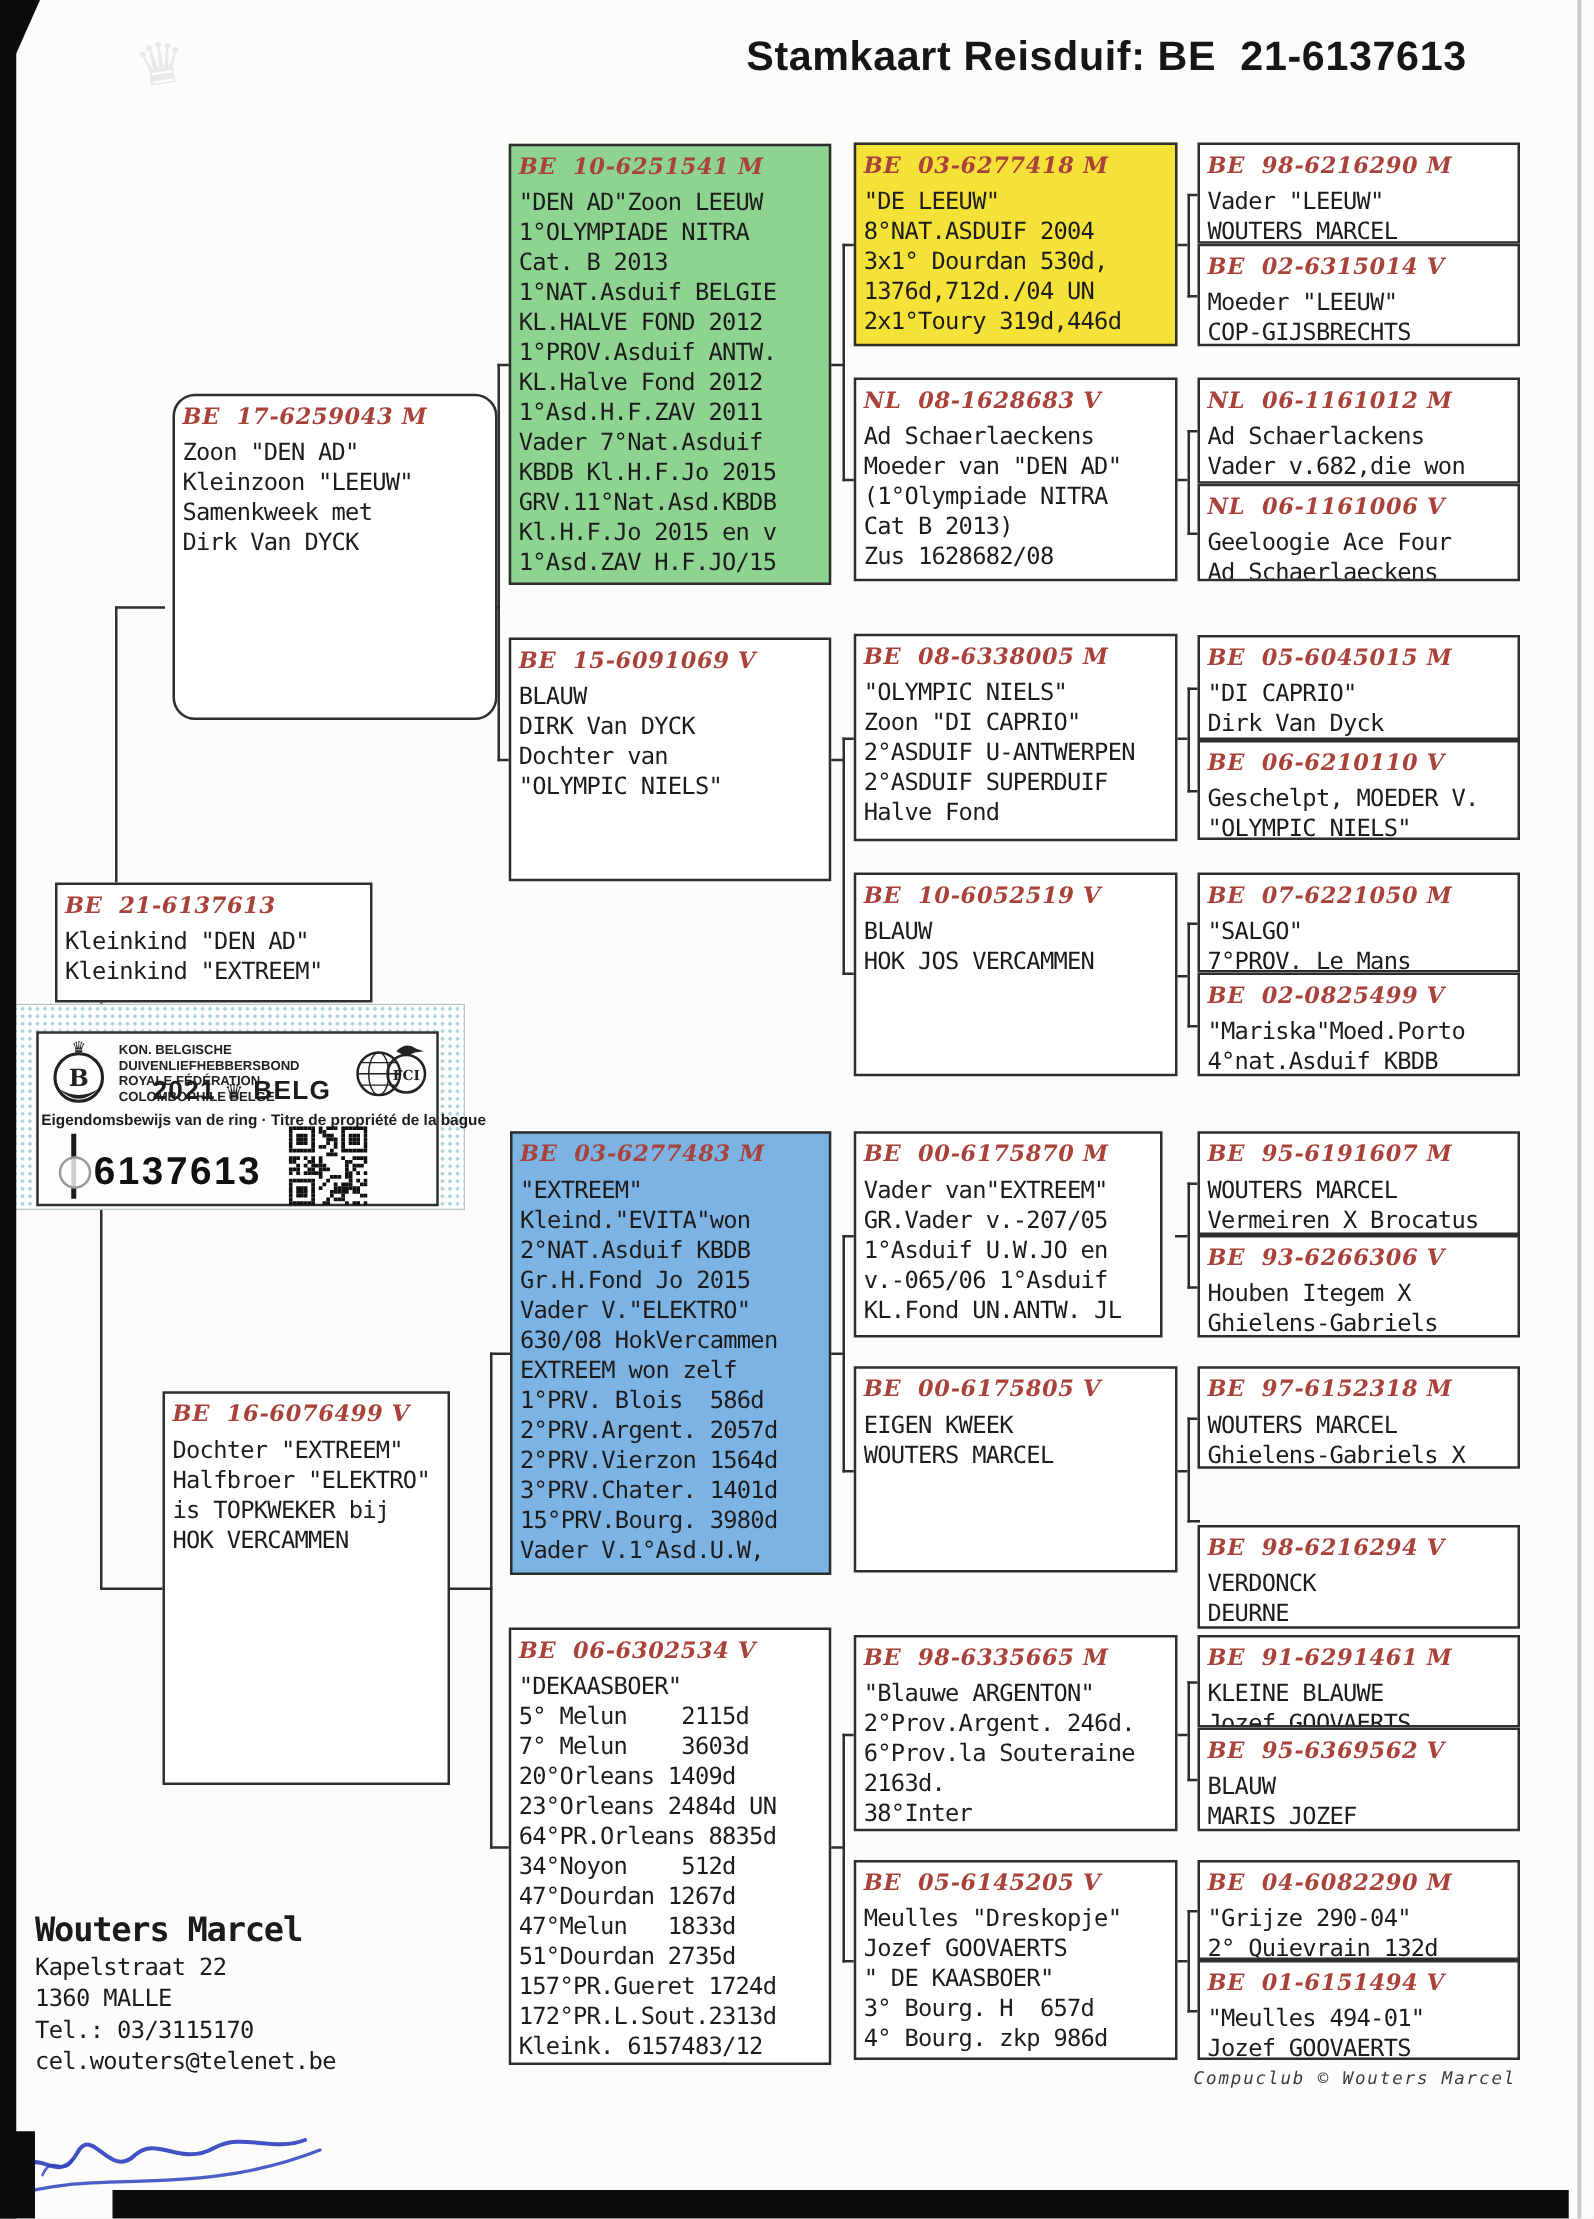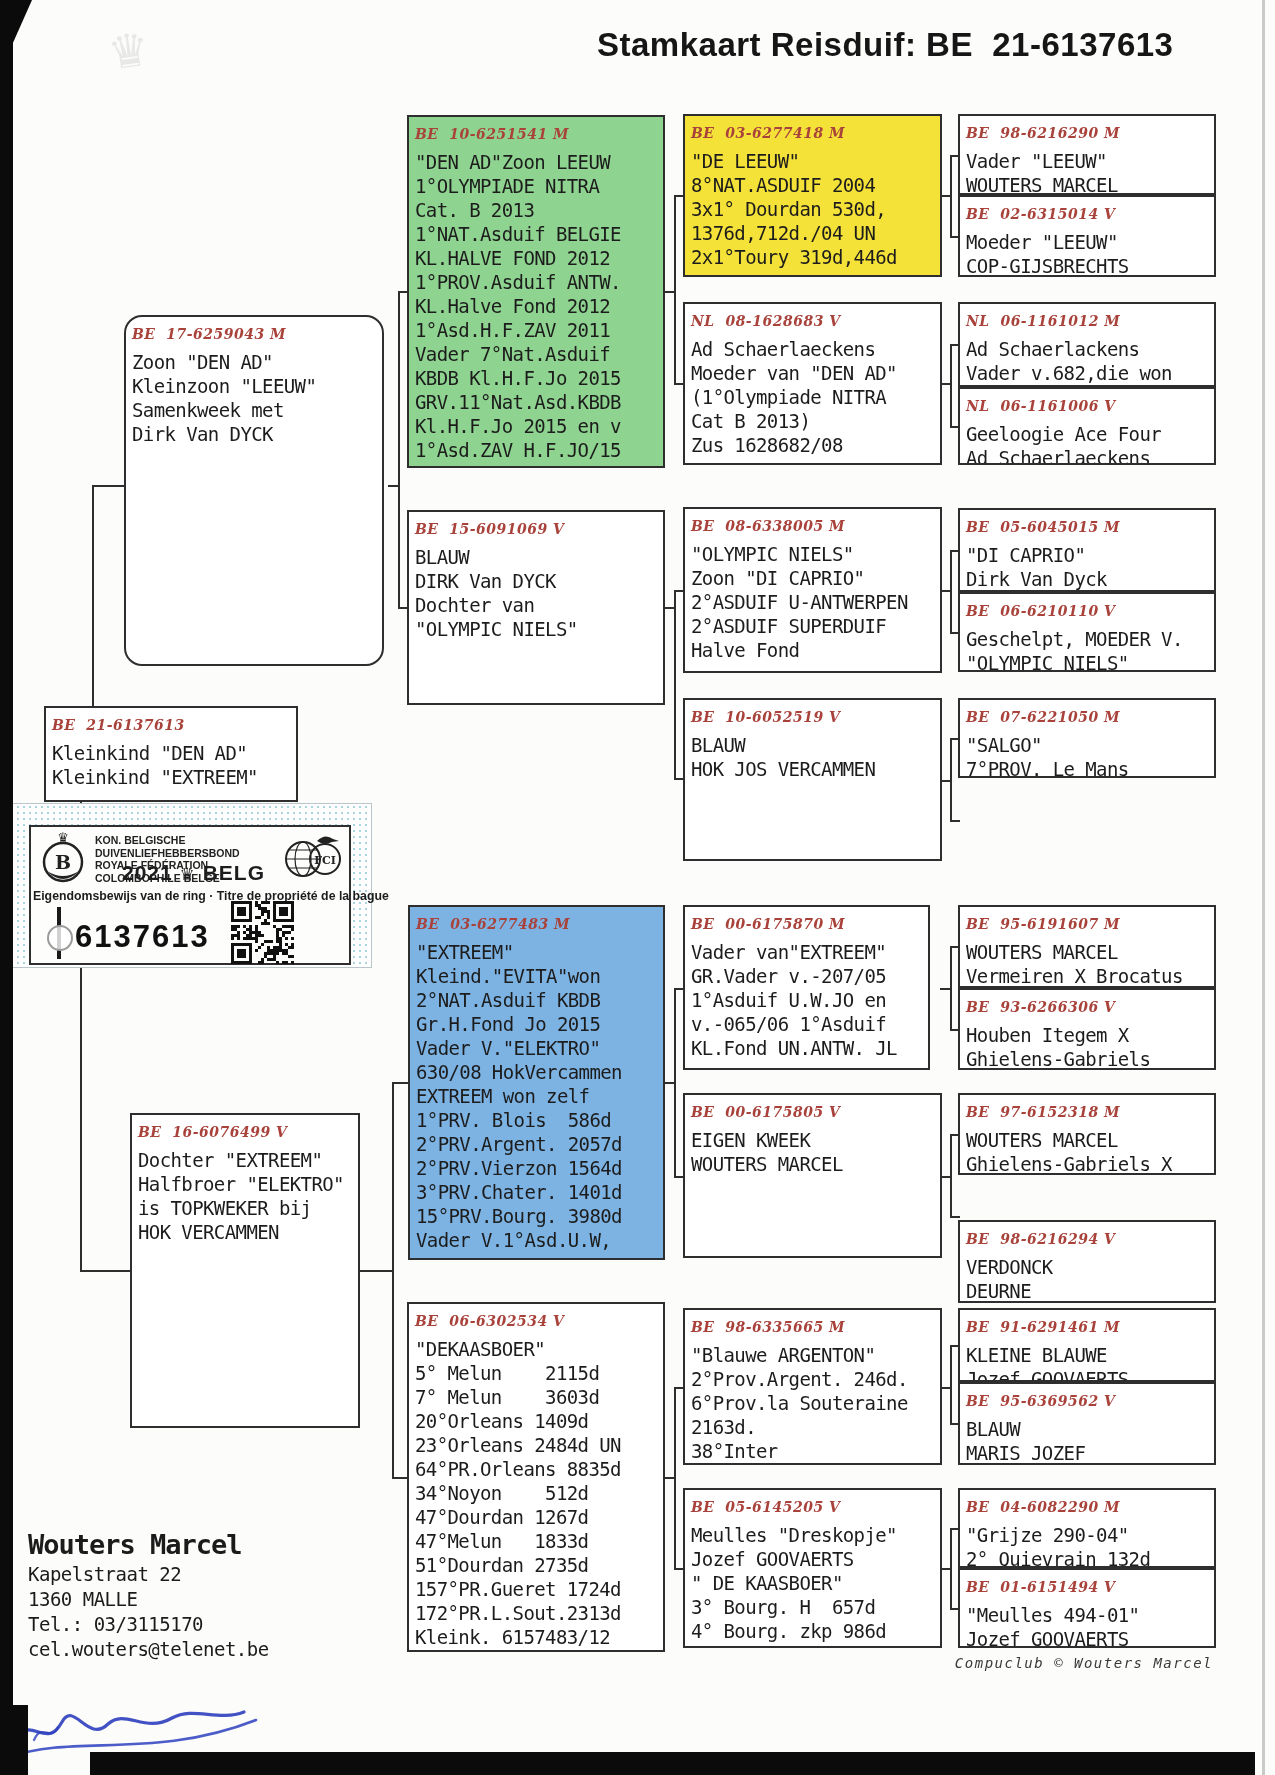--- a/index.html
+++ b/index.html
@@ -10,21 +10,21 @@
   }
   
   .pbox{
     position:absolute;box-sizing:border-box;
     border:2px solid #2e2e2e;background:#fff;
     padding:4px 6px 2px 6px;overflow:hidden;
   }
   .ring{
     font-family:"DejaVu Serif", serif;
     font-style:italic;font-weight:bold;
-    font-size:14px;line-height:26px;
+    font-size:18px;line-height:26px;
     color:var(--ring-red,#a8423a);
     white-space:pre;letter-spacing:0.5px;
     margin-bottom:3px;
   }
   .bline{
     font:19px/24px "DejaVu Sans Mono", monospace;
     color:#1c1c1c;white-space:pre;letter-spacing:-0.6px;
   }
   .conn{position:absolute;background:#2e2e2e;}
   
@@ -156,21 +156,21 @@
     <div class="conn" style="left: 950px; top: 1423px; width: 10px; height: 2px;"></div>
     <div class="conn" style="left: 940px; top: 1568px; width: 10px; height: 2px;"></div>
     <div class="conn" style="left: 950px; top: 1528px; width: 2px; height: 82px;"></div>
     <div class="conn" style="left: 950px; top: 1528px; width: 10px; height: 2px;"></div>
     <div class="conn" style="left: 950px; top: 1608px; width: 10px; height: 2px;"></div>
     <div class="pbox" style="left: 44px; top: 706px; width: 254px; height: 96px;">
       <div class="ring">BE  21-6137613</div>
       <div class="bline">Kleinkind "DEN AD"</div>
       <div class="bline">Kleinkind "EXTREEM"</div>
     </div>
-    <div class="pbox" style="left: 124px; top: 315px; width: 260px; height: 351px; border-radius: 18px;">
+    <div class="pbox" style="left: 138px; top: 315px; width: 260px; height: 261px; border-radius: 18px;">
       <div class="ring">BE  17-6259043 M</div>
       <div class="bline">Zoon "DEN AD"</div>
       <div class="bline">Kleinzoon "LEEUW"</div>
       <div class="bline">Samenkweek met</div>
       <div class="bline">Dirk Van DYCK</div>
     </div>
     <div class="pbox" style="left: 130px; top: 1113px; width: 230px; height: 315px;">
       <div class="ring">BE  16-6076499 V</div>
       <div class="bline">Dochter "EXTREEM"</div>
       <div class="bline">Halfbroer "ELEKTRO"</div>
@@ -317,20 +317,25 @@
     </div>
     <div class="pbox" style="left: 958px; top: 592px; width: 258px; height: 80px;">
       <div class="ring">BE  06-6210110 V</div>
       <div class="bline">Geschelpt, MOEDER V.</div>
       <div class="bline">"OLYMPIC NIELS"</div>
     </div>
     <div class="pbox" style="left: 958px; top: 698px; width: 258px; height: 80px;">
       <div class="ring">BE  07-6221050 M</div>
       <div class="bline">"SALGO"</div>
       <div class="bline">7°PROV. Le Mans</div>
+    </div>
+    <div class="pbox" style="left: 958px; top: 778px; width: 258px; height: 83px;">
+      <div class="ring">BE  02-0825499 V</div>
+      <div class="bline">"Mariska"Moed.Porto</div>
+      <div class="bline">4°nat.Asduif KBDB</div>
     </div>
     <div class="pbox" style="left: 958px; top: 905px; width: 258px; height: 83px;">
       <div class="ring">BE  95-6191607 M</div>
       <div class="bline">WOUTERS MARCEL</div>
       <div class="bline">Vermeiren X Brocatus</div>
     </div>
     <div class="pbox" style="left: 958px; top: 988px; width: 258px; height: 82px;">
       <div class="ring">BE  93-6266306 V</div>
       <div class="bline">Houben Itegem X</div>
       <div class="bline">Ghielens-Gabriels</div>

